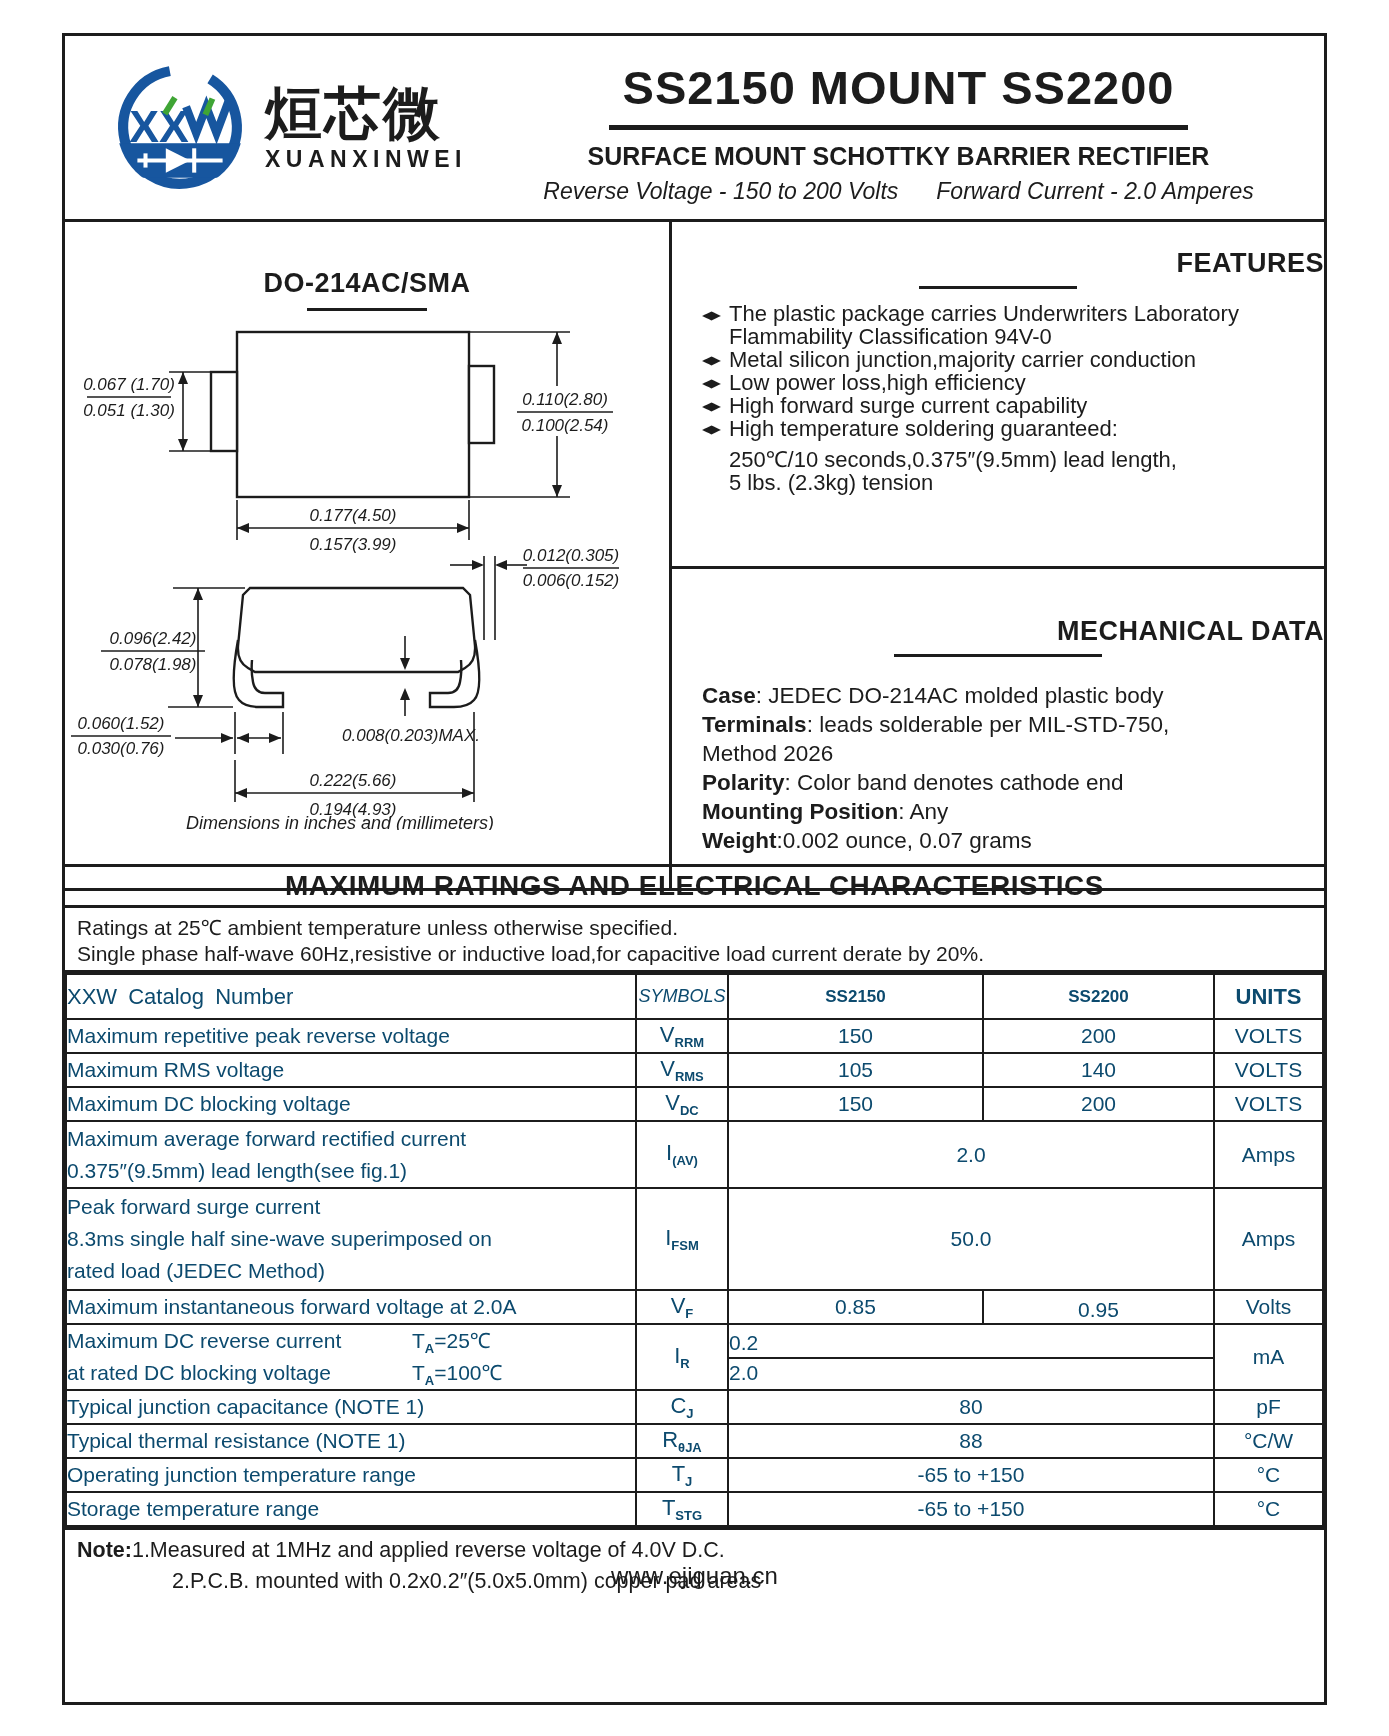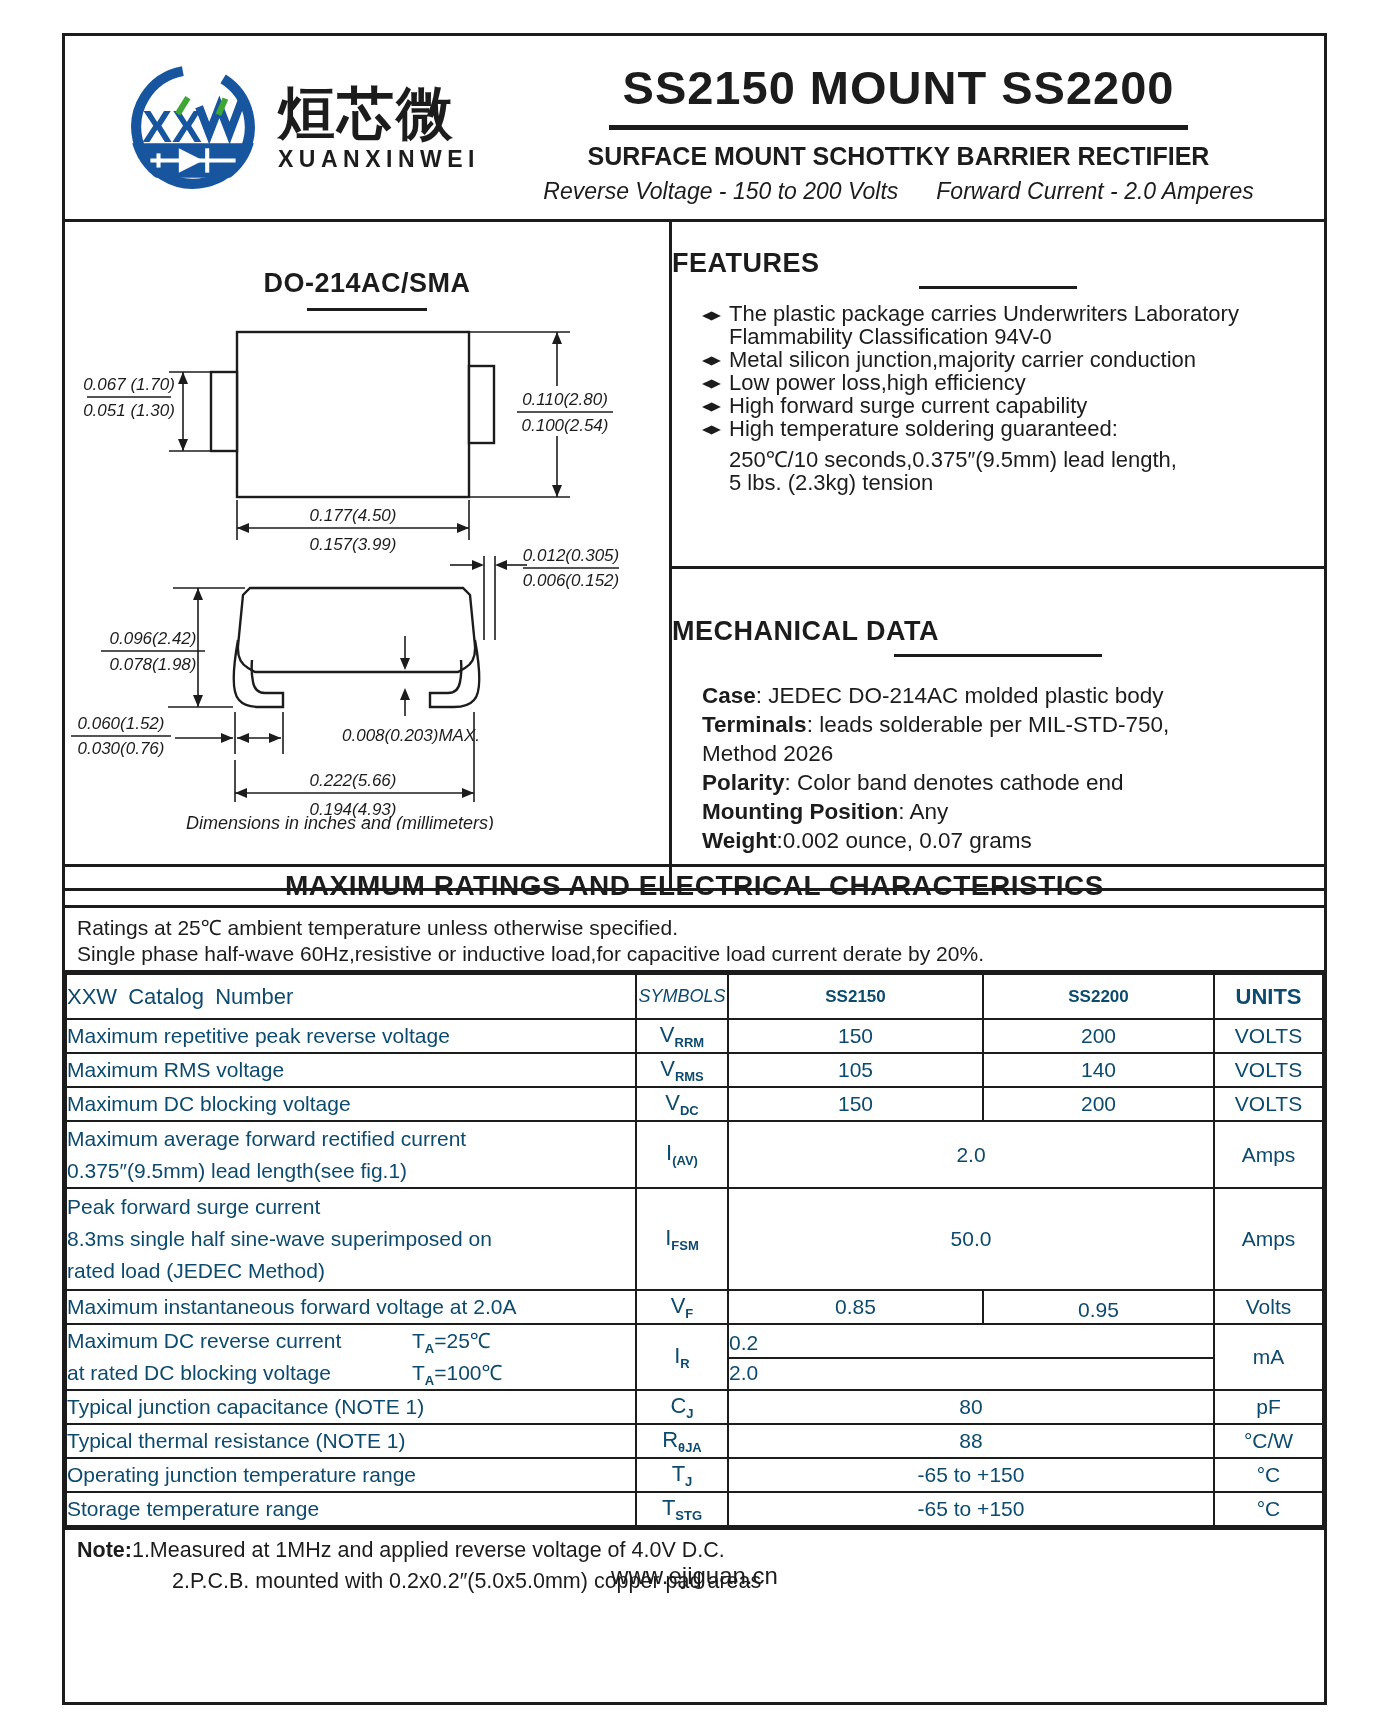--- a/index.html
+++ b/index.html
@@ -4,21 +4,21 @@
 <style>
   html,body{margin:0;padding:0;background:#ffffff;}
   .page{
     position:relative; width:1389px; height:1736px; background:#ffffff;
     font-family:"Liberation Sans", sans-serif; color:#1c1c1c; overflow:hidden;
   }
   .box{position:absolute; box-sizing:border-box; border:3px solid #1c1c1c;}
 
   
   .header-box{left:62px; top:33px; width:1265px; height:189px;}
-  .logo-area{position:absolute; left:57px; top:20px; display:flex; align-items:center; gap:14px;}
+  .logo-area{position:absolute; left:44px; top:20px; display:flex; align-items:center; gap:14px;}
   .logo-zh{font-size:57px; font-weight:bold; letter-spacing:2px; line-height:1.15;}
   .logo-latin{font-size:23px; letter-spacing:5.5px; font-weight:bold; margin-top:0px;}
   .title-area{position:absolute; left:430px; right:22px; top:24px; text-align:center;}
   .main-title{display:inline-block; font-size:47px; font-weight:bold; letter-spacing:1px;
               padding:0 14px 10px; border-bottom:5px solid #1c1c1c;}
   .subtitle{font-size:25px; font-weight:bold; margin-top:12px;}
   .tagline{font-size:23px; font-style:italic; margin-top:7px; display:flex; justify-content:center; gap:38px;}
 
   
   .main-boxes{left:62px; top:219px; width:1265px; height:672px;}
@@ -28,21 +28,21 @@
   .pkg-title{font-size:27px; font-weight:bold; letter-spacing:0.5px;}
   .pkg-underline{width:120px; height:3px; background:#1c1c1c; margin:9px auto 0;}
   .drawing-svg{position:absolute; left:0; top:88px;}
   .dim-text{font-size:17px; font-style:italic; fill:#1c1c1c;}
   .cap-text{font-size:18px; font-style:italic; fill:#1c1c1c;}
   .ln{stroke:#1c1c1c; stroke-width:1.6; fill:none;}
   .shape{stroke:#1c1c1c; stroke-width:2.4; fill:#ffffff;}
   .prof{stroke:#1c1c1c; stroke-width:2.4; fill:none;}
   .ah{fill:#1c1c1c; stroke:none;}
 
-  .sec-title-wrap{text-align:left;}
+  .sec-title-wrap{text-align:right;}
   .sec-title{font-size:27px; font-weight:bold; letter-spacing:0.5px;}
   .sec-underline{height:3px; background:#1c1c1c; margin:7px auto 0;}
   .features-sec{box-sizing:border-box; height:347px; border-bottom:3px solid #1c1c1c; padding-top:26px;}
   .features-list{margin-top:13px; padding-left:30px; padding-right:14px; font-size:22px; line-height:23px;}
   .feat-item{display:flex;}
   .feat-item.gap{margin-top:8px;}
   .fbullet{display:inline-block; width:27px; flex:0 0 27px; font-size:13px;
            transform:scaleX(1.9) scaleY(0.9); transform-origin:left center;}
   .mech-sec{padding-top:22px;margin-top:25px;}
   .mech-lines{margin-top:24px; padding-left:30px; padding-right:10px; font-size:22.5px; line-height:29px;}

